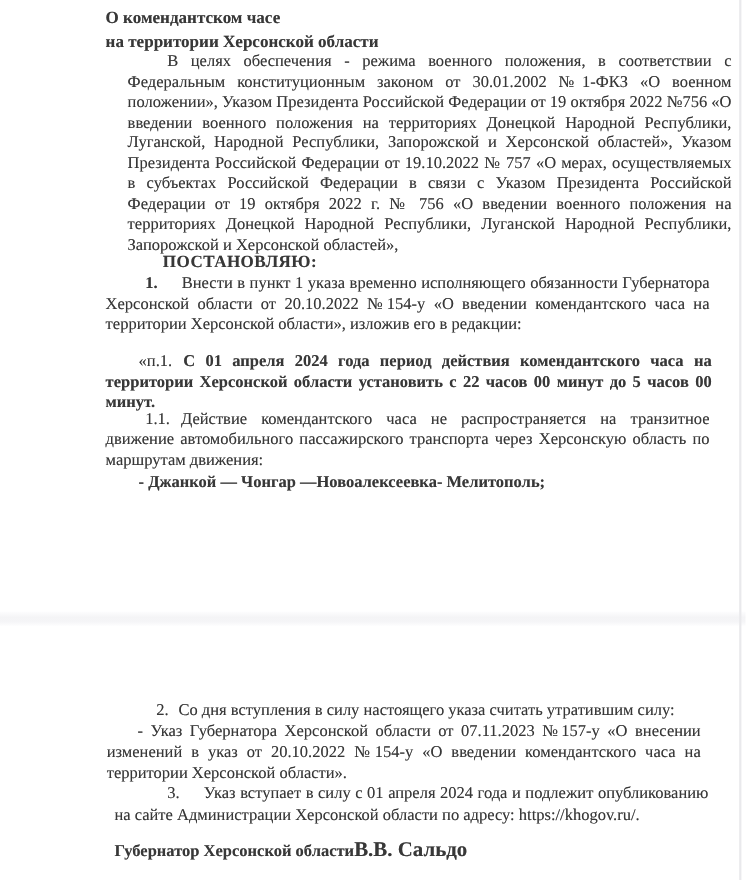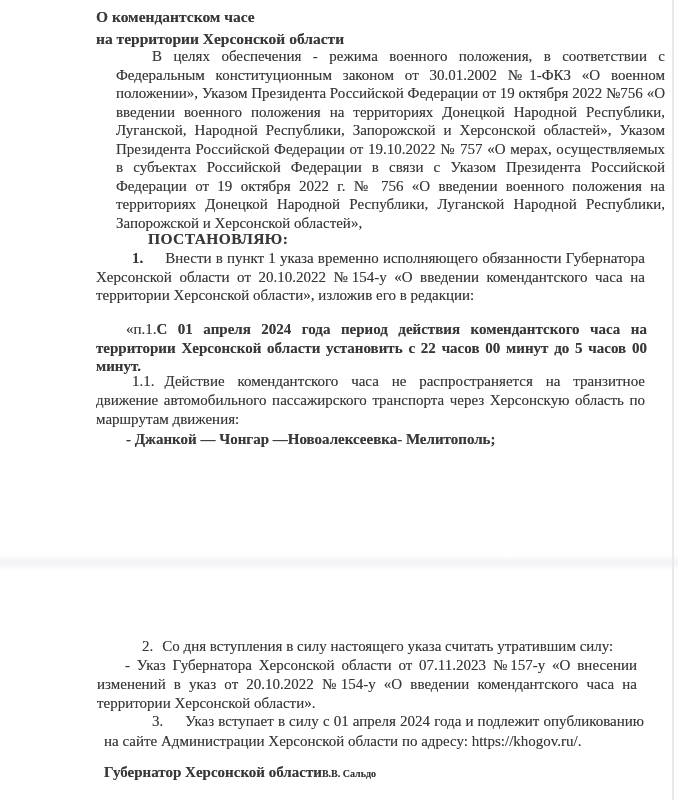--- a/index.html
+++ b/index.html
@@ -30,21 +30,21 @@
   .clause1{
     top:249px;left:96px;width:549px;
     text-align:justify;text-indent:36px;line-height:18.5px;
   }
   .clause1 .num{font-weight:bold;margin-right:22px;}
   .p1{
     top:320px;left:96px;width:551px;
     text-align:justify;text-indent:30px;line-height:18.5px;
     font-weight:bold;
   }
-  .p1 .label{font-weight:normal;}
+  .p1 .label{font-weight:normal;margin-right:10px;}
   .clause11{
     top:372px;left:96px;width:549px;
     text-align:justify;text-indent:36px;line-height:19px;
     font-weight:normal;
   }
   .clause11 .num{margin-right:10px;}
   .route1{top:430px;left:126px;font-weight:bold;white-space:nowrap;}
   .route2{top:449px;left:126px;font-weight:bold;white-space:nowrap;}
   .page-band{
     top:556px;left:0;width:678px;height:13px;
@@ -66,21 +66,21 @@
   .clause3{
     top:712px;left:104px;width:540px;
     text-align:justify;text-indent:48px;line-height:19.5px;
   }
   .clause3 .num{margin-right:22px;}
   .signature-row{
     top:763px;left:104px;width:540px;
     display:flex;justify-content:flex-start;align-items:baseline;
     font-weight:bold;
   }
-  .signature-row .sig-name{margin-right:80px;font-size:10px;}
+  .signature-row .sig-name{margin-right:80px;font-size:19px;}
 </style>
 </head>
 <body>
 
 <div class="canvas">
 
   <div class="abs doc-title">
     <div>О комендантском часе</div>
     <div>на территории Херсонской области</div>
   </div>

